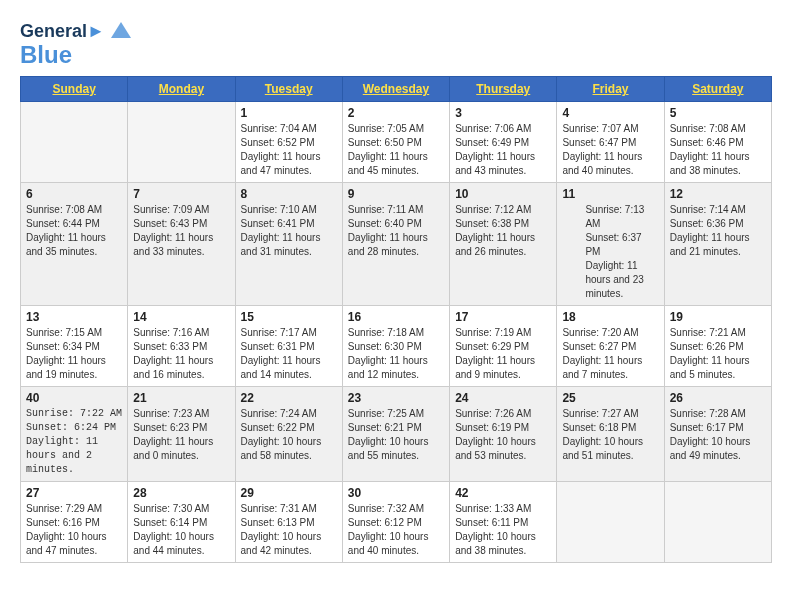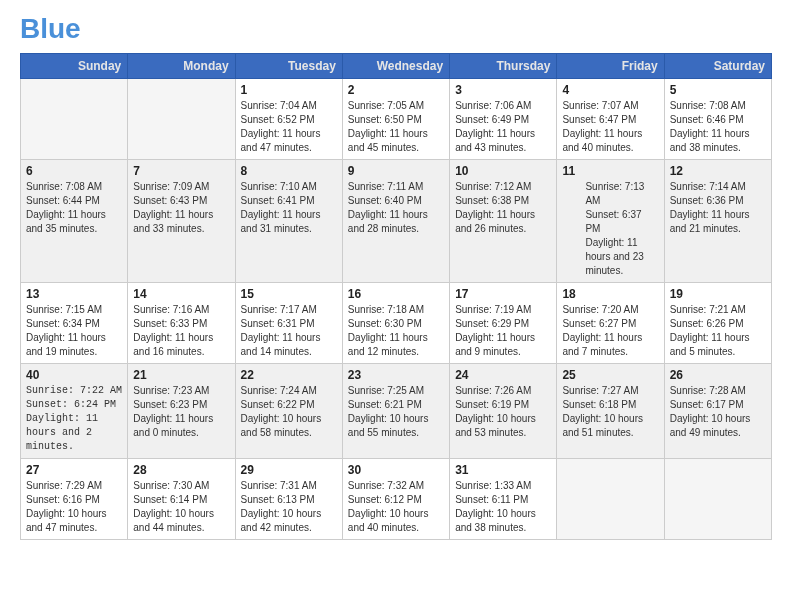--- a/index.html
+++ b/index.html
@@ -55,26 +55,27 @@
       color: #333;
       margin-top: 2px;
     }
     .calendar {
       width: 100%;
       border-collapse: collapse;
       font-size: 11px;
     }
     .calendar th {
       background: #3a6bbf;
-      color: #e5e5e5;
+      color: #fde047;
       font-size: 12px;
       font-weight: bold;
       padding: 5px 6px;
-      text-align: right;
+      text-align: center;
       border: 1px solid #2a5aaa;
+      text-decoration: underline;
     }
     .calendar td {
       border: 1px solid #ccc;
       vertical-align: top;
       padding: 4px 5px;
       width: calc(100%/7);
       height: 78px;
       background: #fff;
     }
     .calendar td.empty {
@@ -95,21 +96,29 @@
       background: #f0f0f0;
     }
   </style>
 </head>
 <body>
 
 <div class="page">
   <div class="header">
     <div class="logo">
       <div>
-        <div class="logo-text" style="color:#4a90d9;font-size:28px;margin-top:-4px;">Blue</div>
+        <div style="display:flex;align-items:center;">
+          <div class="logo-text">
+            General<span>►</span>
+          </div>
+          <svg class="logo-icon" viewBox="0 0 28 28" xmlns="http://www.w3.org/2000/svg">
+            <polygon points="14,4 24,20 4,20" fill="#4a90d9" opacity="0.8"></polygon>
+          </svg>
+        </div>
+        <div class="logo-text" style="color:#4a90d9;font-size:24px;margin-top:-4px;">Blue</div>
       </div>
     </div>
     <div class="title-block">
       <div class="month-title"></div>
       <div class="location"></div>
     </div>
   </div>
 
   <table class="calendar">
     <thead>
@@ -309,21 +318,21 @@
 Sunset: 6:13 PM
 Daylight: 10 hours and 42 minutes.</div>
           </td>
           <td>
             <div class="day-num">30</div>
             <div class="day-info" style="white-space: pre-line;">Sunrise: 7:32 AM
 Sunset: 6:12 PM
 Daylight: 10 hours and 40 minutes.</div>
           </td>
           <td>
-            <div class="day-num">31</div>
+            <div class="day-num">42</div>
             <div class="day-info" style="white-space: pre-line;">Sunrise: 1:33 AM
 Sunset: 6:11 PM
 Daylight: 10 hours and 38 minutes.</div>
           </td>
           <td class="empty"></td>
           <td class="empty"></td>
         </tr>
       </tbody>
   </table>
 </div>

